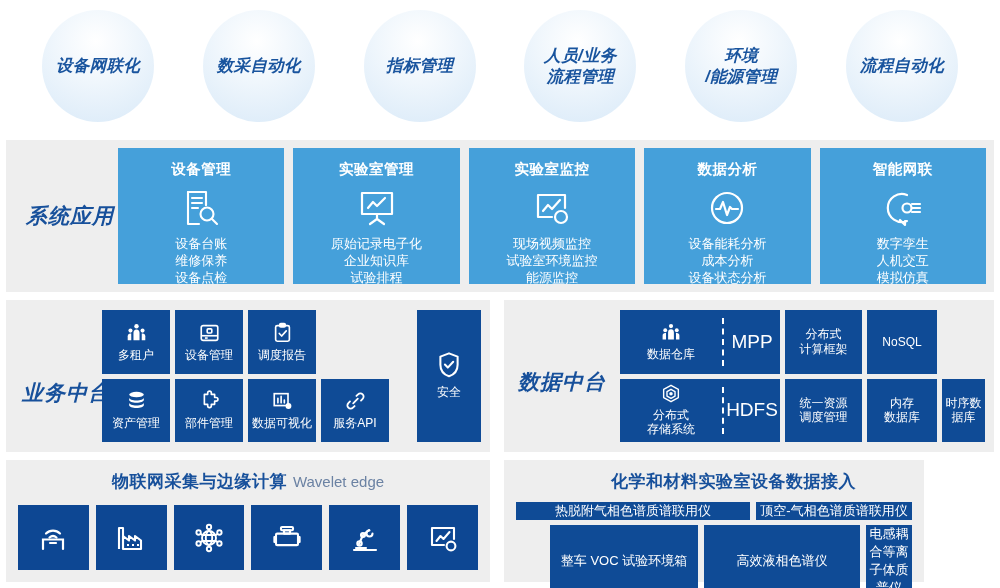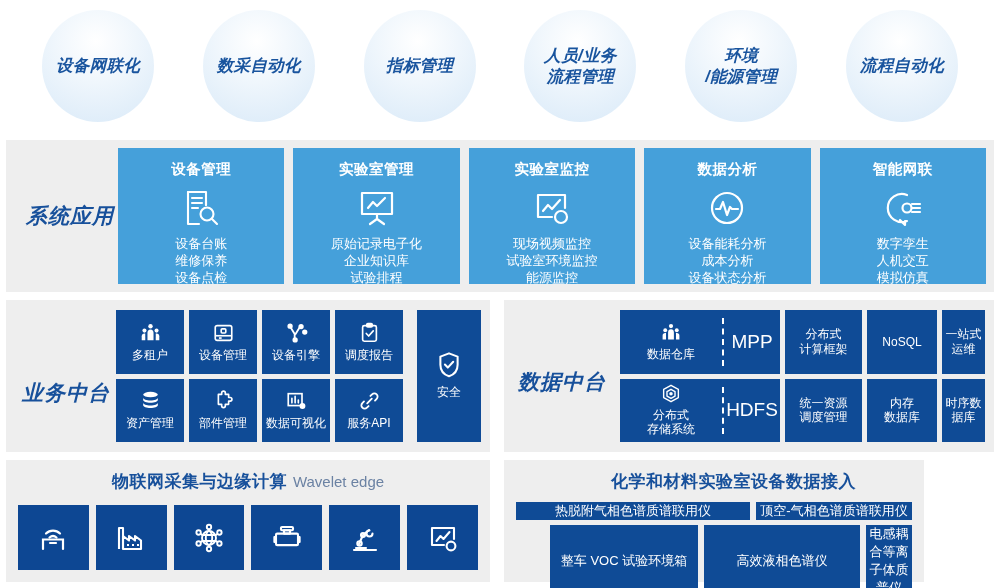--- a/index.html
+++ b/index.html
@@ -244,21 +244,21 @@
 人机交互
 模拟仿真</div>
       </div>
 
     </div>
   </div>
 
   <div class="band" id="biz-band">
     <div class="band-label" id="biz-label">业务中台</div>
 
-    <div class="tile-grid" id="biz-grid" style="left:110px; right:78px;">
+    <div class="tile-grid" id="biz-grid" style="left:96px; right:78px;">
       <div class="tile-row">
         <div class="tile">
           <div class="ic">
             <svg width="23" height="22" viewBox="0 0 24 24" fill="#fff">
                 <circle cx="12" cy="4.6" r="2.4"></circle>
                 <circle cx="5.4" cy="9.4" r="2.2"></circle>
                 <circle cx="18.6" cy="9.4" r="2.2"></circle>
                 <path d="M12 8.2c-2.1 0-3.3 1.5-3.3 3.4V20h6.6v-8.4c0-1.9-1.2-3.4-3.3-3.4z"></path>
                 <path d="M5.4 12.6c-1.9 0-3 1.3-3 3V20h3.9v-7.4z"></path>
                 <path d="M18.6 12.6c1.9 0 3 1.3 3 3V20h-3.9v-7.4z"></path>
@@ -269,33 +269,20 @@
         <div class="tile">
           <div class="ic">
             <svg width="23" height="22" viewBox="0 0 24 24" fill="none" stroke="#fff" stroke-width="1.8">
                 <rect x="3" y="4" width="18" height="16" rx="2"></rect>
                 <path d="M3 15h18"></path>
                 <rect x="9.5" y="7.5" width="5" height="4.5" rx="1"></rect>
                 <path d="M7 17.5h3"></path>
               </svg>
           </div>
           <span>设备管理</span>
-        </div>
-        <div class="tile">
-          <div class="ic">
-            <svg width="23" height="22" viewBox="0 0 24 24" fill="none" stroke="#fff" stroke-width="2" stroke-linecap="round">
-                <path d="M5 5l5 8v6"></path>
-                <path d="M16 5l-5 8"></path>
-                <circle cx="5" cy="4.5" r="1.9" fill="#fff"></circle>
-                <circle cx="17" cy="5" r="1.9" fill="#fff"></circle>
-                <circle cx="21" cy="11" r="1.9" fill="#fff"></circle>
-                <circle cx="10.5" cy="19.5" r="1.9" fill="#fff"></circle>
-              </svg>
-          </div>
-          <span>设备引擎</span>
         </div>
         <div class="tile">
           <div class="ic">
             <svg width="23" height="22" viewBox="0 0 24 24" fill="none" stroke="#fff" stroke-width="1.8" stroke-linecap="round" stroke-linejoin="round">
                 <rect x="4.5" y="4" width="15" height="17" rx="1.8"></rect>
                 <rect x="9" y="1.8" width="6" height="3.6" rx="1.2" fill="#fff"></rect>
                 <path d="M8.5 12.5l2.6 2.8 5-5.6"></path>
               </svg>
           </div>
           <span>调度报告</span>
@@ -373,21 +360,20 @@
                 </svg>
             </div>
             <span>数据仓库</span>
           </div>
           <div class="dash"></div>
           <div class="right">MPP</div>
         </div>
         <div class="tile" style="flex:0 0 77px;"><span>分布式
 计算框架</span></div>
         <div class="tile" style="flex:0 0 70px;"><span>NoSQL</span></div>
-        <div class="tile" style="flex:1 1 0;"><span>一站式运维</span></div>
       </div>
 
       <div class="tile-row">
         <div class="dmp-combo" style="flex:0 0 160px;">
           <div class="left">
             <div class="ic">
               <svg width="22" height="21" viewBox="0 0 24 24" fill="none" stroke="#fff" stroke-width="1.6" stroke-linejoin="round">
                   <path d="M12 2.6l8.4 4.8v9.2L12 21.4 3.6 16.6V7.4z"></path>
                   <path d="M12 7.2l4.6 2.6v5.2L12 17.6l-4.6-2.6V9.8z"></path>
                   <circle cx="12" cy="12.4" r="2" fill="#fff" stroke="none"></circle>

